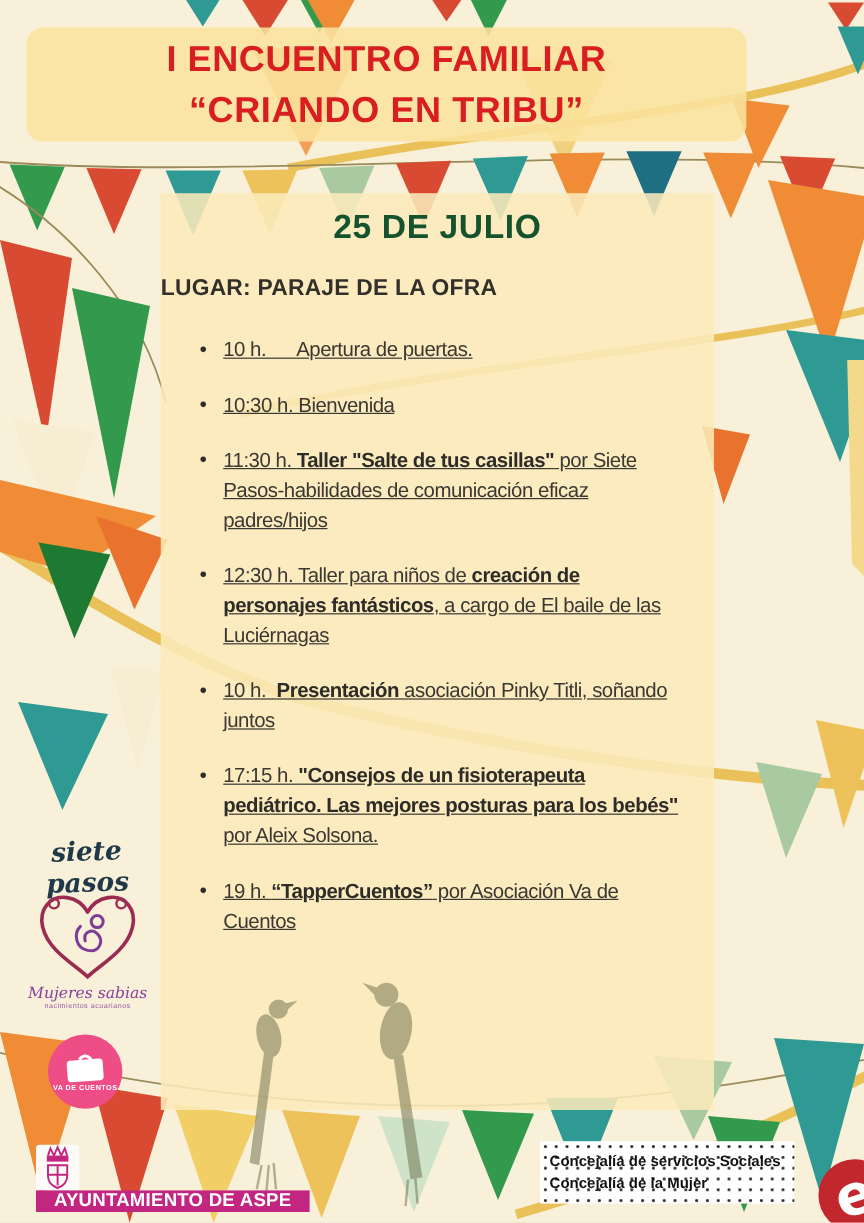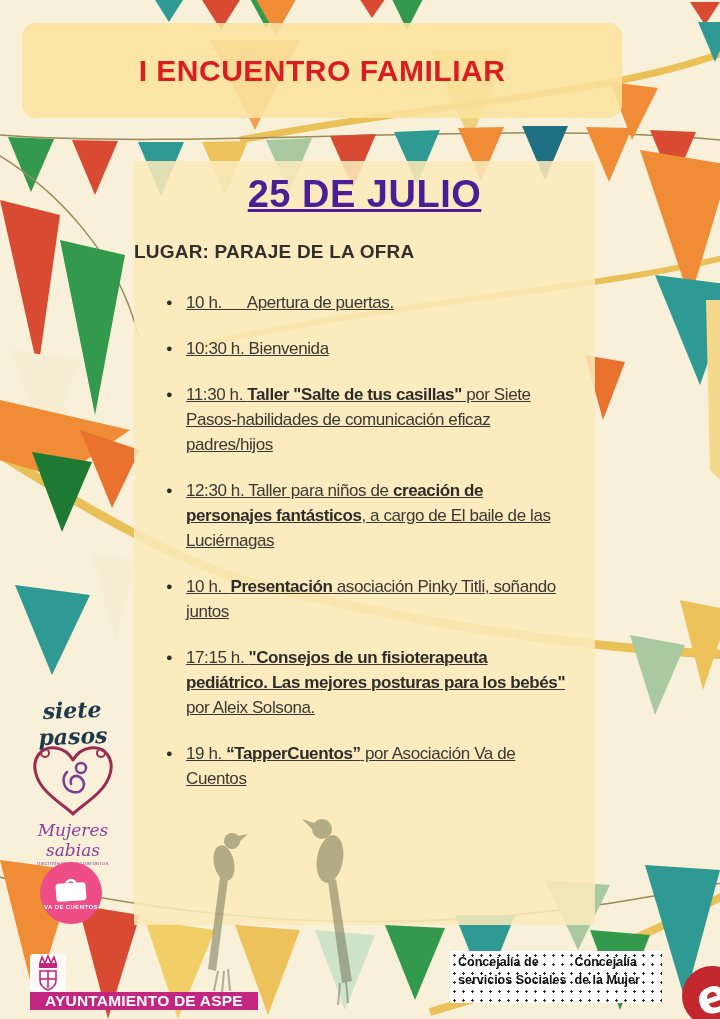--- a/index.html
+++ b/index.html
@@ -9,47 +9,47 @@
   
   .title-band{position:absolute;left:22px;top:23px;width:600px;height:95px;z-index:2;
               background:rgba(250,227,158,.87);border-radius:14px;
               display:flex;flex-direction:column;justify-content:center;align-items:center;
               color:#d81e20;font-weight:bold;font-size:30px;line-height:43px;letter-spacing:.5px;text-align:center;}
   
   .panel{position:absolute;left:134px;top:161px;width:461px;height:764px;z-index:2;
          background:rgba(250,233,185,.88);}
   .panel-birds{position:absolute;left:40px;top:640px;z-index:0;}
   .panel-inner{position:relative;z-index:1;}
-  .date{margin:12px 0 0;text-align:center;font-size:38px;font-weight:bold;color:#4c1d95;letter-spacing:.5px;text-decoration:underline;}
+  .date{margin:12px 0 0;text-align:center;font-size:28px;font-weight:bold;color:#14532d;letter-spacing:.5px;}
   .location{margin:25px 0 0;text-align:left;font-size:19px;font-weight:bold;color:#33302b;letter-spacing:.2px;}
   ul.schedule{list-style:none;margin:27px 0 0;padding:0 8px 0 32px;display:flex;flex-direction:column;gap:21px;
               font-size:17px;line-height:25px;letter-spacing:-0.4px;color:#3b3833;text-decoration:underline;}
   ul.schedule li{position:relative;padding-left:20px;white-space:pre;}
   ul.schedule li::before{content:"\25CF";position:absolute;left:0;top:0;font-size:11px;color:#2f2d29;}
   ul.schedule .b{font-weight:bold;color:#2e2c28;}
   
   .siete{position:absolute;left:10px;top:697px;width:125px;z-index:2;text-align:center;
          font-family:"DejaVu Serif",serif;font-style:italic;font-weight:bold;font-size:22px;
          color:#20394a;transform:rotate(-2deg);}
   .ms-logo{position:absolute;left:22px;top:742px;width:102px;z-index:2;text-align:center;}
-  .ms-name{font-family:"DejaVu Serif",serif;font-style:italic;font-size:17px;color:#8a3f9b;margin-top:-2px;}
+  .ms-name{font-family:"DejaVu Serif",serif;font-style:italic;font-size:13px;color:#8a3f9b;margin-top:-2px;}
   .ms-sub{font-size:6px;color:#9a5aa8;letter-spacing:.4px;}
   .vdc{position:absolute;left:40px;top:862px;width:62px;height:62px;border-radius:50%;z-index:2;
        background:#ee4d86;display:flex;flex-direction:column;align-items:center;justify-content:center;}
   .vdc-label{font-size:6px;color:#fff;letter-spacing:.4px;margin-top:1px;font-weight:bold;}
   
   .ayto{position:absolute;left:30px;top:954px;z-index:3;display:flex;align-items:stretch;height:43px;flex-direction:column;}
   .shield-box{width:36px;background:#fdfbf7;border-radius:3px;display:flex;align-items:center;justify-content:center;}
   .ayto-band{background:#c22680;color:#fff;display:flex;align-items:center;padding:0 15px;
              font-size:15.5px;font-weight:bold;letter-spacing:.2px;}
   .concejalia{position:absolute;left:450px;top:951px;width:212px;height:52px;z-index:3;
               background-color:#fff;
               background-image:radial-gradient(#2a2a2a 1px,transparent 1.4px);
               background-size:9px 9px;
-              display:flex;flex-direction:row;justify-content:center;padding:2px 8px;box-sizing:border-box;
+              display:flex;flex-direction:column;justify-content:center;padding:2px 8px;box-sizing:border-box;
               font-size:12.5px;font-weight:bold;color:#111;line-height:18px;}
   .e-logo{position:absolute;left:682px;top:966px;width:60px;height:60px;border-radius:50%;z-index:4;
           background:#c1272d;display:flex;align-items:center;justify-content:center;}
   .e-logo span{color:#fff;font-weight:bold;font-size:47px;font-family:"DejaVu Sans",sans-serif;
                transform:rotate(-18deg);line-height:1;}
 </style>
 </head>
 <body>
 
 <div class="poster">
@@ -121,20 +121,21 @@
       <polygon points="385,925 445,928 415,1000" fill="#339a4d"></polygon>
       <polygon points="455,915 515,915 485,990" fill="#2f9a93"></polygon>
       <polygon points="545,880 610,885 578,950" fill="#a9caa0"></polygon>
       <polygon points="590,930 650,935 620,1010" fill="#339a4d"></polygon>
       <polygon points="645,865 720,870 685,1000" fill="#2f9a93"></polygon>
     </g>
   </svg>
 
   <header class="title-band">
     <div>I ENCUENTRO FAMILIAR</div>
+    <div>“CRIANDO EN TRIBU”</div>
   </header>
 
   <section class="panel">
     <svg class="panel-birds" width="320" height="360" viewBox="0 0 320 360">
       <g fill="#6b6b49" opacity=".5">
 
         <g transform="translate(28,20)">
           <ellipse cx="22" cy="42" rx="10" ry="18" transform="rotate(-12 22 42)"></ellipse>
           <circle cx="30" cy="20" r="8"></circle>
           <polygon points="36,15 46,13 36,22"></polygon>

